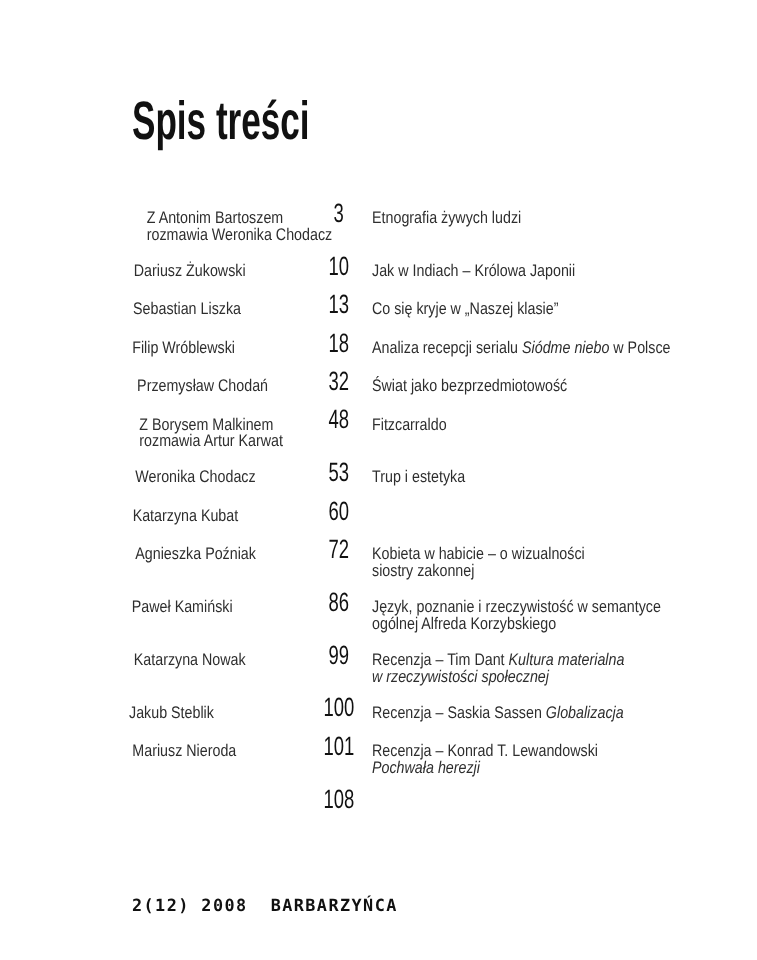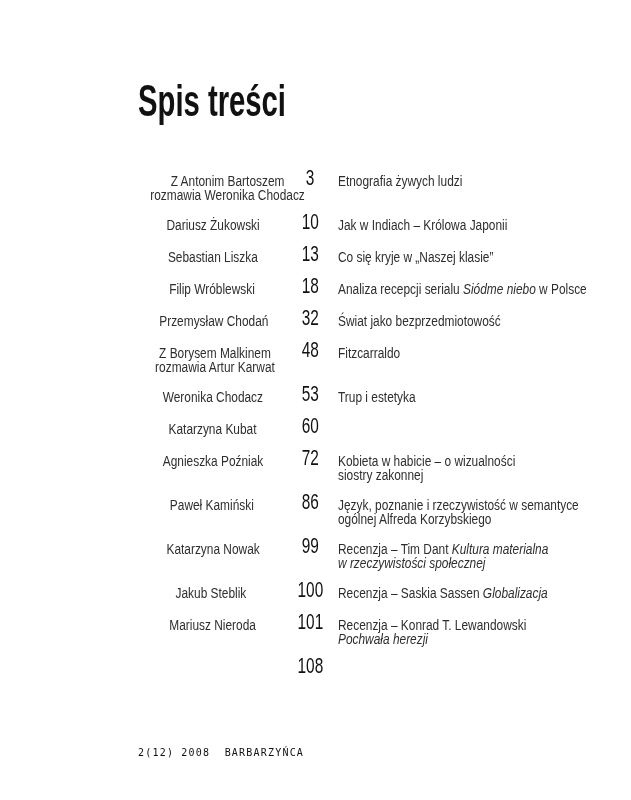--- a/index.html
+++ b/index.html
@@ -13,21 +13,20 @@
     height: 800px;
     position: relative;
     overflow: hidden;
     font-family: "Liberation Sans", sans-serif;
     color: #2e2e2e;
   }
   .page {
     position: absolute;
     inset: 0;
     background: #ffffff;
-    margin-left: 28px;
   }
 
   
   .page-title {
     position: absolute;
     left: 110px;
     top: 78px;
     margin: 0;
     font-size: 45px;
     font-weight: 700;
@@ -50,21 +49,21 @@
     row-gap: 16px;
   }
   .toc-row {
     display: grid;
     grid-template-columns: 163px 48px 1fr;
     align-items: start;
     font-size: 14px;
     line-height: 14px;
   }
   .cell-author {
-    text-align: center;
+    text-align: left;
     white-space: pre;
   }
   .cell-author > span {
     display: inline-block;
     transform: scaleX(0.85);
     transform-origin: 100% 50%;
   }
   .cell-page {
     text-align: center;
     color: #111111;
@@ -88,24 +87,25 @@
     transform-origin: 0 50%;
   }
   .it { font-style: italic; }
 
   
   .footer-line {
     position: absolute;
     left: 110px;
     top: 747px;
     font-family: "DejaVu Sans Mono", monospace;
-    font-size: 10px;
+    font-size: 14px;
     letter-spacing: 1.2px;
     color: #111111;
     white-space: pre;
+    font-weight: bold;
   }
 </style>
 </head>
 <body>
 
 <div class="page">
 
   <h1 class="page-title">Spis treści</h1>
 
   <div class="toc" id="toc">

